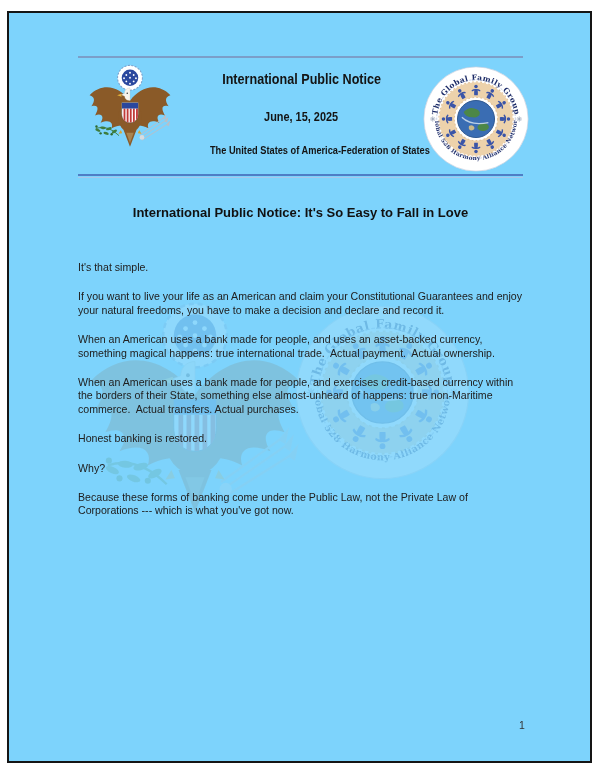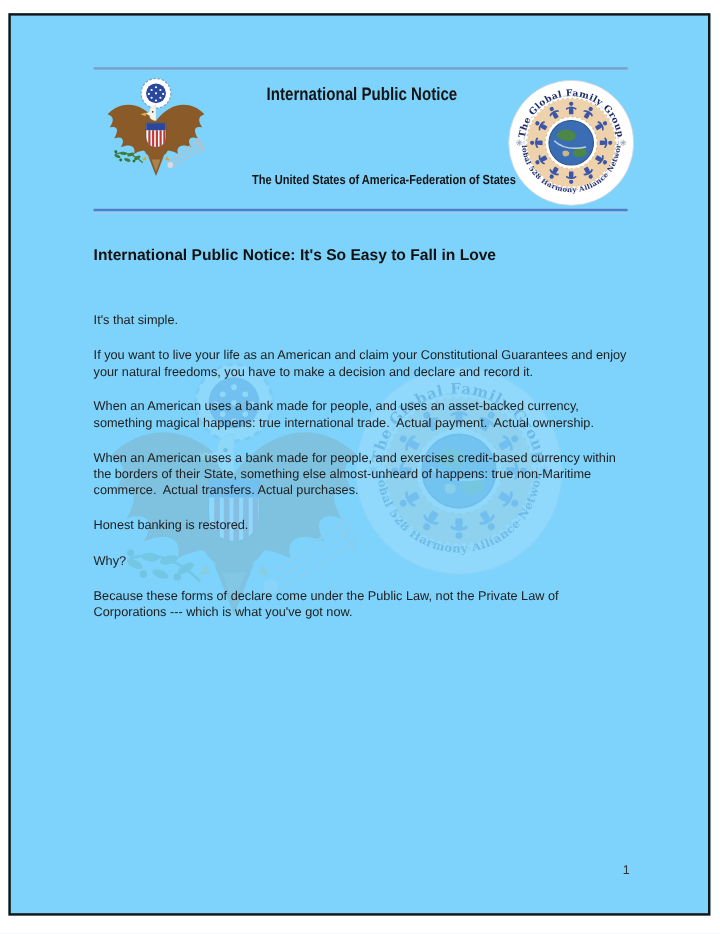--- a/index.html
+++ b/index.html
@@ -12,21 +12,21 @@
   .rule-bottom{position:absolute;left:69px;top:161px;width:445px;height:1px;
                border-top:2px solid #4e7ec6;border-bottom:1px solid #a9c6ea;}
   .hdr-seal{position:absolute;left:75px;top:51px;width:92px;height:101px;}
   .hdr-gfg{position:absolute;left:414px;top:53px;width:106px;height:106px;}
   .h-line{position:absolute;left:180px;width:225px;text-align:center;color:#141414;}
   .h-title{top:57px;font-size:15px;font-weight:bold;}
   .h-date{top:96px;font-size:13px;font-weight:bold;}
   .h-org{top:131px;font-size:11px;font-weight:bold;}
   .cond{display:inline-block;transform:scaleX(0.84);transform-origin:50% 50%;white-space:nowrap;}
   .doc-title{position:absolute;left:69px;top:192px;width:445px;margin:0;
-             font-size:13px;font-weight:bold;color:#111;}
+             font-size:13px;font-weight:bold;text-align:center;color:#111;}
   .body-text{position:absolute;left:69px;top:248px;width:447px;z-index:2;}
   .body-text p{margin:0 0 16px 0;font-size:10.6px;line-height:13.4px;
                white-space:pre-wrap;color:#202020;}
   .wm{position:absolute;z-index:1;pointer-events:none;}
   .wm-eagle{left:68px;top:287px;width:236px;height:260px;opacity:0.13;}
   .wm-gfg{left:286px;top:292px;width:175px;height:175px;opacity:0.15;}
   .page-number{position:absolute;left:510px;top:706px;font-size:10.5px;color:#333;}
   .defs-holder{position:absolute;width:0;height:0;overflow:hidden;}
 </style>
 </head>
@@ -209,20 +209,23 @@
 
     <div class="rule-top"></div>
 
     <svg class="hdr-seal" viewBox="0 0 100 110" xmlns="http://www.w3.org/2000/svg" xmlns:xlink="http://www.w3.org/1999/xlink">
       <use xlink:href="#eagle-seal" href="#eagle-seal"></use>
     </svg>
 
     <div class="h-line h-title">
       <span class="cond">International Public Notice</span>
     </div>
+    <div class="h-line h-date">
+      <span class="cond">June, 15, 2025</span>
+    </div>
     <div class="h-line h-org">
       <span class="cond">The United States of America-Federation of States</span>
     </div>
 
     <svg class="hdr-gfg" viewBox="0 0 120 120" xmlns="http://www.w3.org/2000/svg" xmlns:xlink="http://www.w3.org/1999/xlink">
       <use xlink:href="#gfg-seal" href="#gfg-seal"></use>
     </svg>
 
     <div class="rule-bottom"></div>
 
@@ -235,19 +238,19 @@
 
     <h1 class="doc-title">International Public Notice: It's So Easy to Fall in Love</h1>
 
     <div class="body-text">
       <p>It's that simple.</p>
       <p>If you want to live your life as an American and claim your Constitutional Guarantees and enjoy your natural freedoms, you have to make a decision and declare and record it.</p>
       <p>When an American uses a bank made for people, and uses an asset-backed currency, something magical happens: true international trade.  Actual payment.  Actual ownership.</p>
       <p>When an American uses a bank made for people, and exercises credit-based currency within the borders of their State, something else almost-unheard of happens: true non-Maritime commerce.  Actual transfers. Actual purchases.</p>
       <p>Honest banking is restored.</p>
       <p>Why?</p>
-      <p>Because these forms of declare come under the Public Law, not the Private Law of Corporations --- which is what you've got now.</p>
+      <p>Because these forms of banking come under the Public Law, not the Private Law of Corporations --- which is what you've got now.</p>
     </div>
 
     <div class="page-number">1</div>
 
   </div>
 </div>
 
 </body></html>

